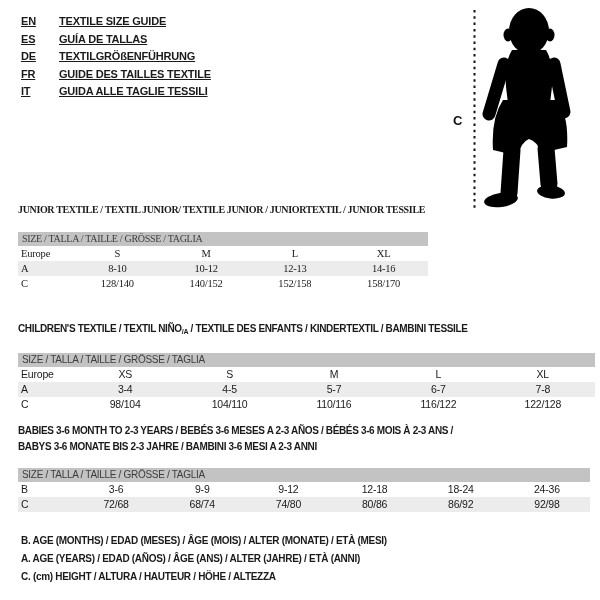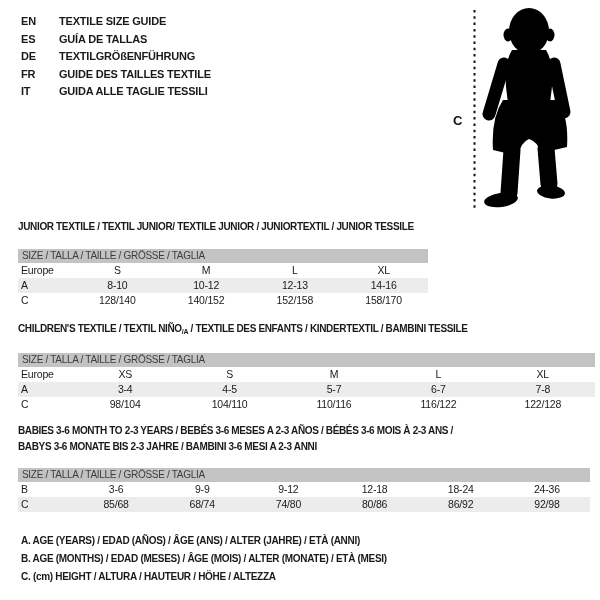--- a/index.html
+++ b/index.html
@@ -2,29 +2,29 @@
 <html><head>
 <meta charset="utf-8">
 <style>
   html,body{margin:0;padding:0;}
   body{
     width:600px;height:600px;position:relative;overflow:hidden;
     background:#ffffff;color:#1a1a1a;
     font-family:"Liberation Sans", sans-serif;
   }
   
-  .lang-list{position:absolute;left:21px;top:13px;}
+  .lang-list{position:absolute;left:21px;top:13px;text-decoration:underline;}
   .lang-row{display:flex;height:17.5px;line-height:17.5px;
     font-weight:bold;font-size:11px;letter-spacing:-0.2px;white-space:nowrap;}
   .lang-code{width:38px;flex:none;}
   
   .figure-svg{position:absolute;left:430px;top:0;}
   
   .section{position:absolute;left:18px;}
-  .sec1{top:219px;width:410px;}
+  .sec1{top:202px;width:410px;font-family:Liberation Serif, serif;}
   .sec2{top:321px;width:577px;}
   .sec3{top:423px;width:572px;}
   .tbl-title{font-weight:bold;font-size:10px;letter-spacing:-0.35px;}
   .tbl-title-line{line-height:16px;white-space:nowrap;}
   .tbl-title .sub{font-size:7px;vertical-align:-2px;}
   .sec1 .size-table{margin-top:14px;}
   .sec2 .size-table{margin-top:8px;}
   .sec3 .size-table{margin-top:10px;}
   .size-header{height:14px;line-height:14px;font-size:10px;color:#3d3d3d;
     padding-left:4px;letter-spacing:-0.3px;white-space:nowrap;overflow:hidden;margin-top:13px;}
@@ -164,29 +164,29 @@
             <span class="tlabel">B</span>
             <span class="tcell">3-6</span>
             <span class="tcell">9-9</span>
             <span class="tcell">9-12</span>
             <span class="tcell">12-18</span>
             <span class="tcell">18-24</span>
             <span class="tcell">24-36</span>
           </div>
           <div class="trow" style="grid-template-columns: 55px repeat(6, 1fr); background: rgb(236, 236, 236);">
             <span class="tlabel">C</span>
-            <span class="tcell">85/68</span>
+            <span class="tcell">72/68</span>
             <span class="tcell">68/74</span>
             <span class="tcell">74/80</span>
             <span class="tcell">80/86</span>
             <span class="tcell">86/92</span>
             <span class="tcell">92/98</span>
           </div>
         </div>
     </div>
   </div>
 </div>
 
 <div class="legend" id="legend">
+    <div class="legend-line">B. AGE (MONTHS) / EDAD (MESES) / ÂGE (MOIS) / ALTER (MONATE) / ETÀ (MESI)</div>
     <div class="legend-line">A. AGE (YEARS) / EDAD (AÑOS) / ÂGE (ANS) / ALTER (JAHRE) / ETÀ (ANNI)</div>
-    <div class="legend-line">B. AGE (MONTHS) / EDAD (MESES) / ÂGE (MOIS) / ALTER (MONATE) / ETÀ (MESI)</div>
     <div class="legend-line">C. (cm) HEIGHT / ALTURA / HAUTEUR / HÖHE / ALTEZZA</div>
   </div>
 
 </body></html>

